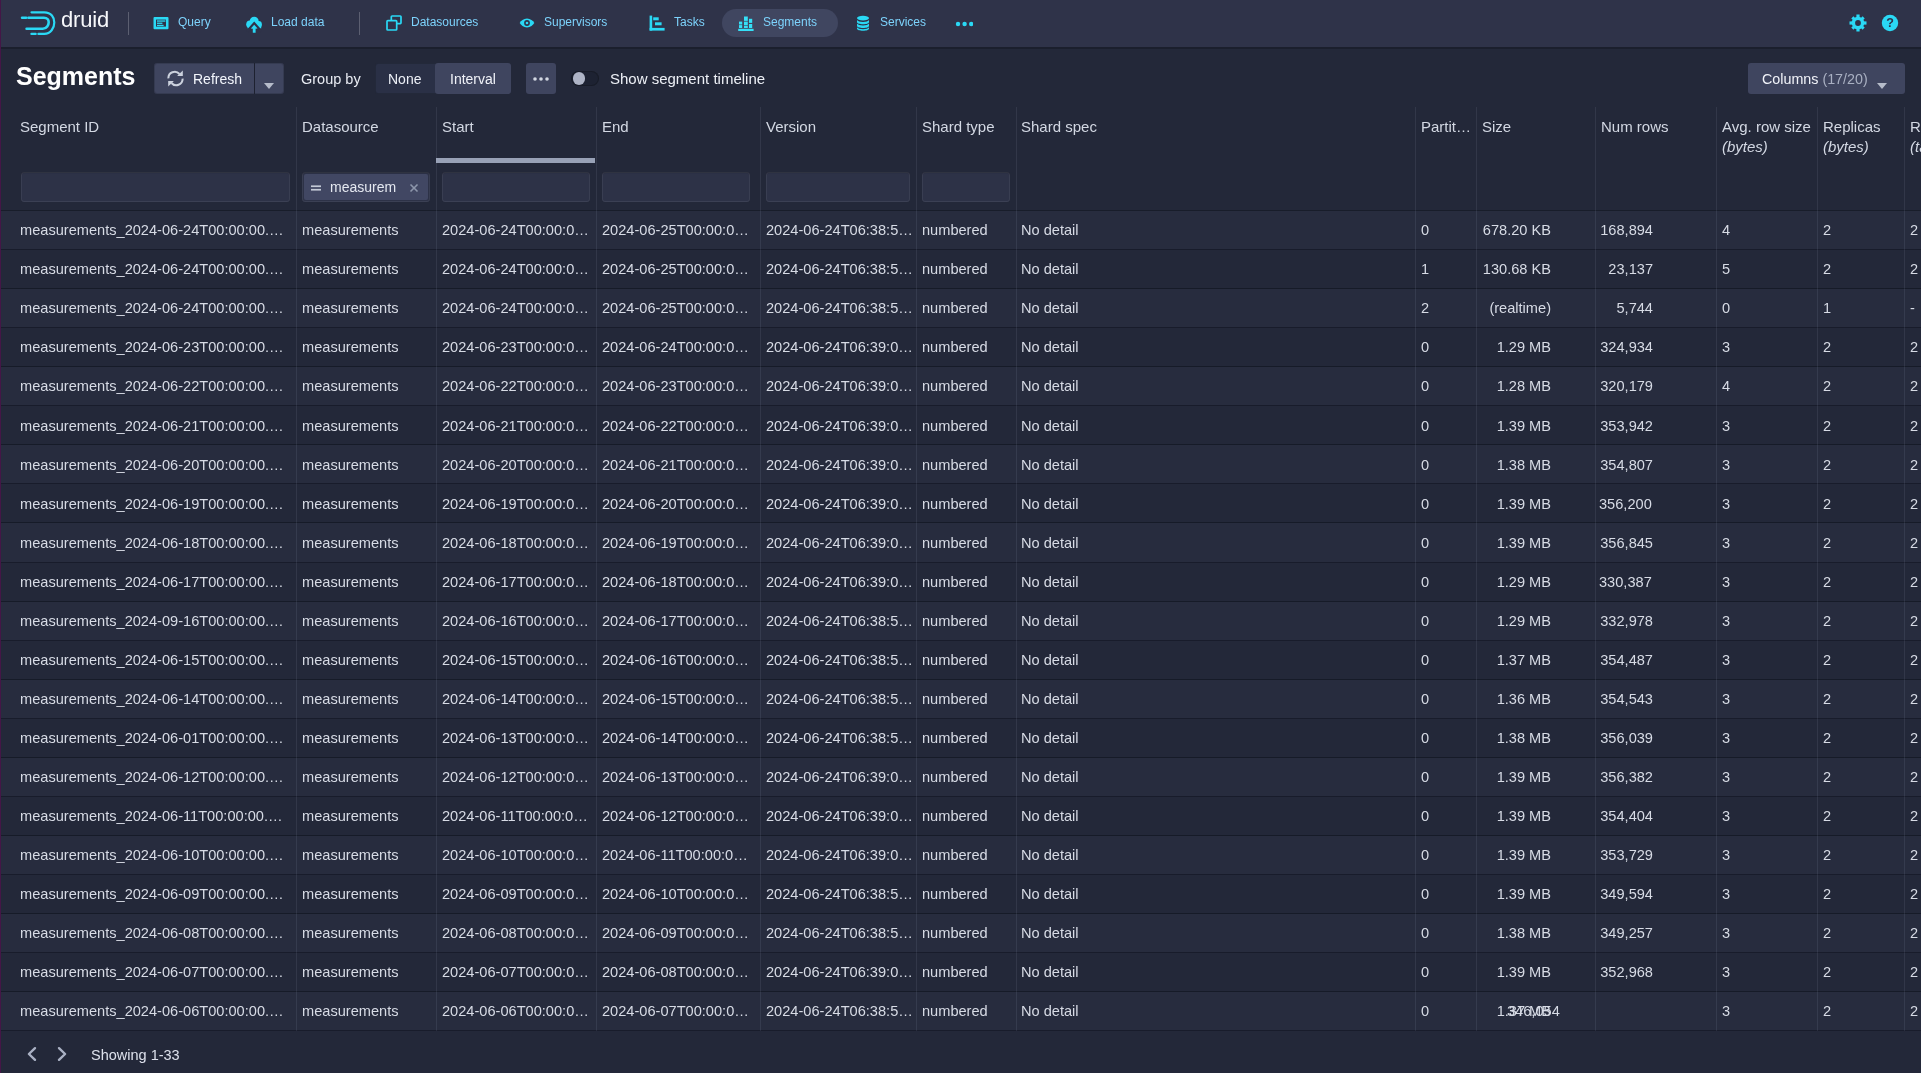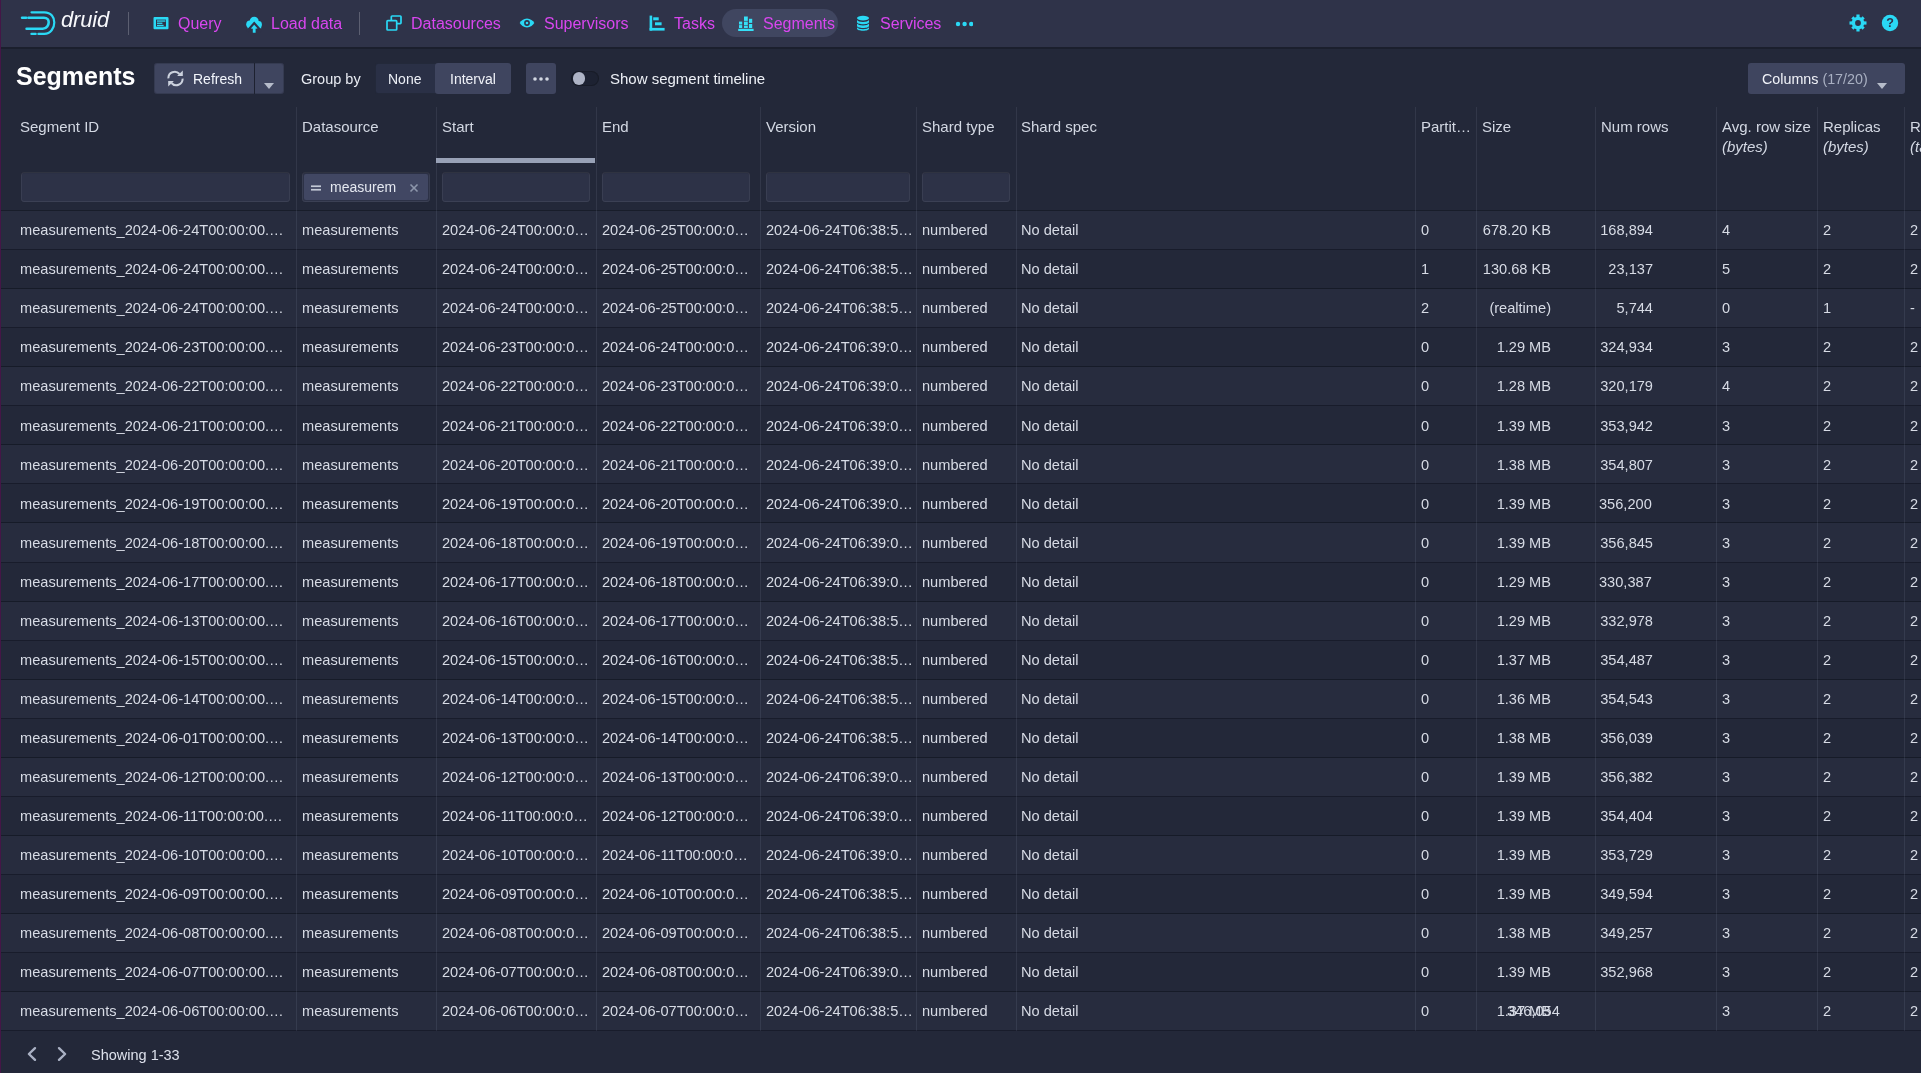--- a/index.html
+++ b/index.html
@@ -1,32 +1,32 @@
 <!DOCTYPE html>
 <html><head><meta charset="utf-8"><title>Segments</title><style>
 *{margin:0;padding:0;box-sizing:border-box}
 html,body{width:1921px;height:1073px;overflow:hidden;background:#232839;font-family:"Liberation Sans",sans-serif;position:relative}
 div{line-height:1}
-.navtx{position:absolute;top:16px;font-size:16px;color:#d946ef;white-space:nowrap}
+.navtx{position:absolute;top:16px;font-size:12px;color:#7dd3fc;white-space:nowrap}
 .navic{position:absolute;top:15px;width:16px;height:16px}
 .hdrtx{position:absolute;top:119px;font-size:15px;color:#d3d8e3;white-space:nowrap}
 .cell{position:absolute;font-size:14.6px;color:#d7dbe5;white-space:nowrap}
 .finput{position:absolute;top:172px;height:30px;background:#2d3247;border-radius:3px;box-shadow:inset 0 0 0 1px rgba(255,255,255,0.07), inset 0 1px 1px rgba(0,0,0,0.3)}}
 </style></head><body>
 <div style="position:absolute;left:0;top:0;width:1921px;height:47px;background:#2f3349"></div>
 <div style="position:absolute;left:0;top:47px;width:1921px;height:2px;background:#1b1f2d"></div>
 <div style="position:absolute;left:20px;top:9px;width:36px;height:28px"><svg width="36" height="28" viewBox="0 0 36 28" style="">
 <g fill="none" stroke="#2ad9f5" stroke-linecap="round">
 <path stroke-width="2.2" d="M11.5 3.3 H24.3 C31.3 3.3 34.3 8.6 34.3 13.4 C34.3 18.9 30.6 24.9 24.3 24.9 H18.4"></path>
 <path stroke-width="2.2" d="M11.4 24.9 H15.7"></path>
 <path stroke-width="2.6" d="M8.4 8.7 H23.9 C27.3 8.7 28.7 11.1 28.7 13.2 C28.7 15.8 26.8 19.8 22.8 19.8 H6.6"></path>
 <path stroke-width="2.6" d="M2.1 8.7 H6.1"></path>
 </g>
 </svg></div>
-<div style="position:absolute;left:61px;top:9px;font-size:22px;font-style:italic;color:#f7f8fb;letter-spacing:-0.2px">druid</div>
+<div style="position:absolute;left:61px;top:9px;font-size:22px;color:#f7f8fb;letter-spacing:-0.2px">druid</div>
 <div style="position:absolute;left:128px;top:12px;width:1px;height:23px;background:rgba(255,255,255,0.22)"></div>
 <div style="position:absolute;left:359px;top:12px;width:1px;height:23px;background:rgba(255,255,255,0.22)"></div>
 <div class="navic" style="left:153px"><svg width="16" height="16" viewBox="0 0 16 16" style="">
 <rect x="0.5" y="2" width="15" height="12.2" rx="1" fill="#2ad9f5"></rect>
 <rect x="3" y="4.6" width="10" height="7" fill="#2f3349"></rect>
 <rect x="4" y="5.4" width="8.4" height="1.3" fill="#2ad9f5"></rect>
 <rect x="4" y="7.6" width="5.4" height="1.3" fill="#2ad9f5"></rect>
 <rect x="4" y="9.8" width="6.6" height="1.3" fill="#2ad9f5"></rect>
 </svg></div>
 <div class="navtx" style="left:178px">Query</div>
@@ -309,21 +309,21 @@
 <div class="cell" style="left:766px;top:574.74px">2024-06-24T06:39:0…</div>
 <div class="cell" style="left:922px;top:574.74px">numbered</div>
 <div class="cell" style="left:1021px;top:574.74px">No detail</div>
 <div class="cell" style="left:1421px;top:574.74px">0</div>
 <div class="cell" style="left:1482px;top:574.74px;width:69px;text-align:right">1.29 MB</div>
 <div class="cell" style="left:1599px;top:574.74px;width:54px;text-align:left">330,387</div>
 <div class="cell" style="left:1722px;top:574.74px">3</div>
 <div class="cell" style="left:1823px;top:574.74px">2</div>
 <div class="cell" style="left:1910px;top:574.74px">2</div>
 <div style="position:absolute;left:0;top:601.60px;width:1921px;height:39.06px;background:#272c3e;border-bottom:1px solid rgba(13,17,28,0.55)"></div>
-<div class="cell" style="left:20px;top:613.80px">measurements_2024-06-13T00:00:00.…</div>
+<div class="cell" style="left:20px;top:613.80px">measurements_2024-09-16T00:00:00.…</div>
 <div class="cell" style="left:302px;top:613.80px">measurements</div>
 <div class="cell" style="left:442px;top:613.80px">2024-06-16T00:00:0…</div>
 <div class="cell" style="left:602px;top:613.80px">2024-06-17T00:00:0…</div>
 <div class="cell" style="left:766px;top:613.80px">2024-06-24T06:38:5…</div>
 <div class="cell" style="left:922px;top:613.80px">numbered</div>
 <div class="cell" style="left:1021px;top:613.80px">No detail</div>
 <div class="cell" style="left:1421px;top:613.80px">0</div>
 <div class="cell" style="left:1482px;top:613.80px;width:69px;text-align:right">1.29 MB</div>
 <div class="cell" style="left:1599px;top:613.80px;width:54px;text-align:right">332,978</div>
 <div class="cell" style="left:1722px;top:613.80px">3</div>

